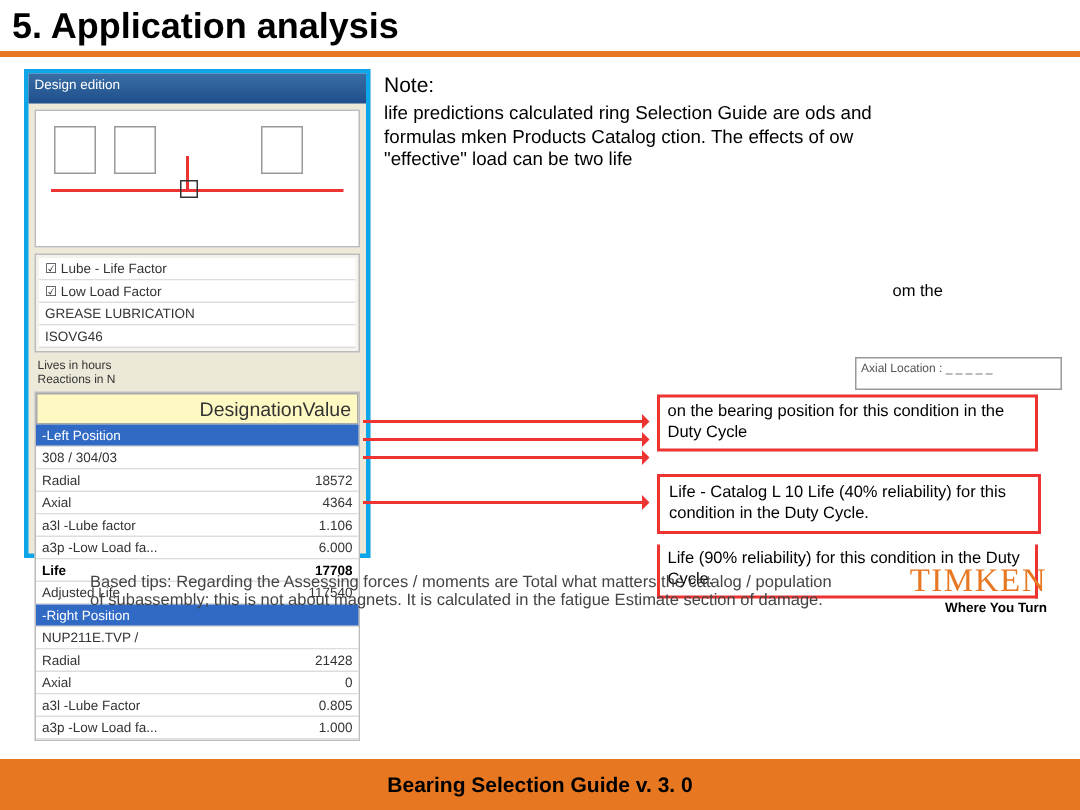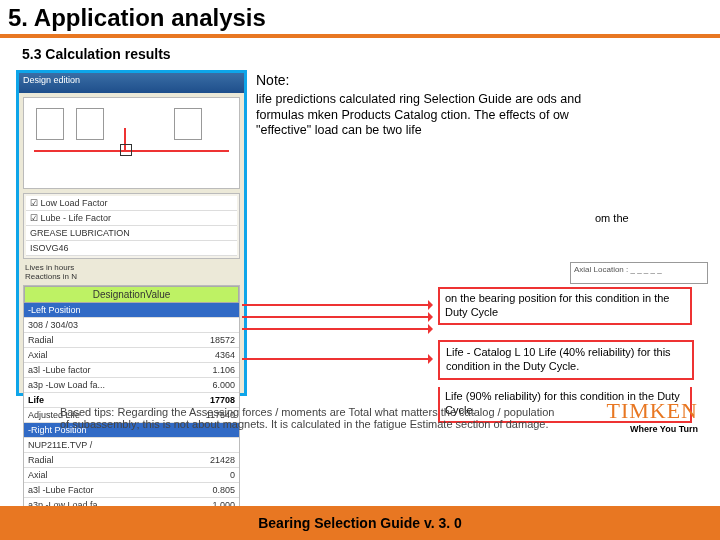--- a/index.html
+++ b/index.html
@@ -11,21 +11,21 @@
   
   .shot{position:absolute;left:6px;top:8px;width:225px;height:320px;border:3px solid #0ea5e9;background:#ece9d8;font-size:9px;color:#333}
   .shot .top{height:16px;background:linear-gradient(#3a6ea5,#1e4e8b);color:#fff;font-size:9px;padding:2px 4px}
   .shot .diagram{height:90px;background:#fff;margin:4px;position:relative;border:1px solid #bbb}
   .dg-box{position:absolute;width:26px;height:30px;border:1px solid #999;top:10px}
   .dg-line{position:absolute;height:2px;background:#e33;top:52px;left:10px;right:10px}
   .dg-vline{position:absolute;width:2px;background:#e33;top:30px;height:24px}
   .dg-x{position:absolute;width:10px;height:10px;border:1px solid #333;top:46px}
   .shot .caption{font-size:8px;padding:0 6px;color:#333}
   .panel{background:#f4f2ea;border:1px solid #bbb;margin:4px;padding:2px}
-  .hdr{background:#bef264;border:1px solid #aaa;padding:2px 4px;font-size:10px;display:flex;justify-content:center}
+  .hdr{background:#fef9c3;border:1px solid #aaa;padding:2px 4px;font-size:13px;display:flex;justify-content:flex-end}
   .row{display:flex;justify-content:space-between;border-bottom:1px solid #ddd;padding:2px 4px;font-size:9px;background:#fff}
   .row.sel{background:#316ac5;color:#fff}
   .row.life{background:#fff;color:#000;font-weight:bold}
   
   .note{position:absolute;left:246px;top:10px;width:330px;font-size:13px}
   .note .noteTitle{font-size:14px;margin-bottom:4px}
   .note p{margin:0;font-size:12.5px;line-height:1.25}
   
   .callout{position:absolute;border:2px solid #e33;background:#fff;font-size:11px;line-height:1.25;padding:4px 6px;width:240px}
   .callout.small{font-size:11px;padding:3px 5px}
@@ -41,40 +41,39 @@
   
   .axialBox{position:absolute;left:560px;top:200px;width:130px;height:16px;border:1px solid #999;background:#fff;font-size:8px;padding:2px 3px;color:#555}
 </style>
 </head>
 <body>
 
 <div class="page">
   <div class="titlebar">
     <h1>5. Application analysis</h1>
   </div>
-  <div class="section">5.3 Calculation results</div>
 
   <div class="content">
 
     <div class="shot">
       <div class="top">Design edition</div>
       <div class="diagram">
         <div class="dg-box" style="left:12px"></div>
         <div class="dg-box" style="left:52px"></div>
         <div class="dg-box" style="left:150px"></div>
         <div class="dg-line"></div>
         <div class="dg-vline" style="left:100px"></div>
         <div class="dg-x" style="left:96px"></div>
       </div>
       <div class="panel">
         <div class="row">
-            <span>☑ <span>Low Load Factor</span></span>
+            <span>☑ <span>Lube - Life Factor</span></span>
           </div>
         <div class="row">
-            <span>☑ <span>Lube - Life Factor</span></span>
+            <span>☑ <span>Low Load Factor</span></span>
           </div>
         <div class="row">GREASE LUBRICATION</div>
         <div class="row">ISOVG46</div>
       </div>
       <div class="caption">Lives in hours</div>
       <div class="caption">Reactions in N</div>
       <div class="panel" style="padding:0">
         <div class="hdr">
           <span>Designation</span>
           <span>Value</span>

